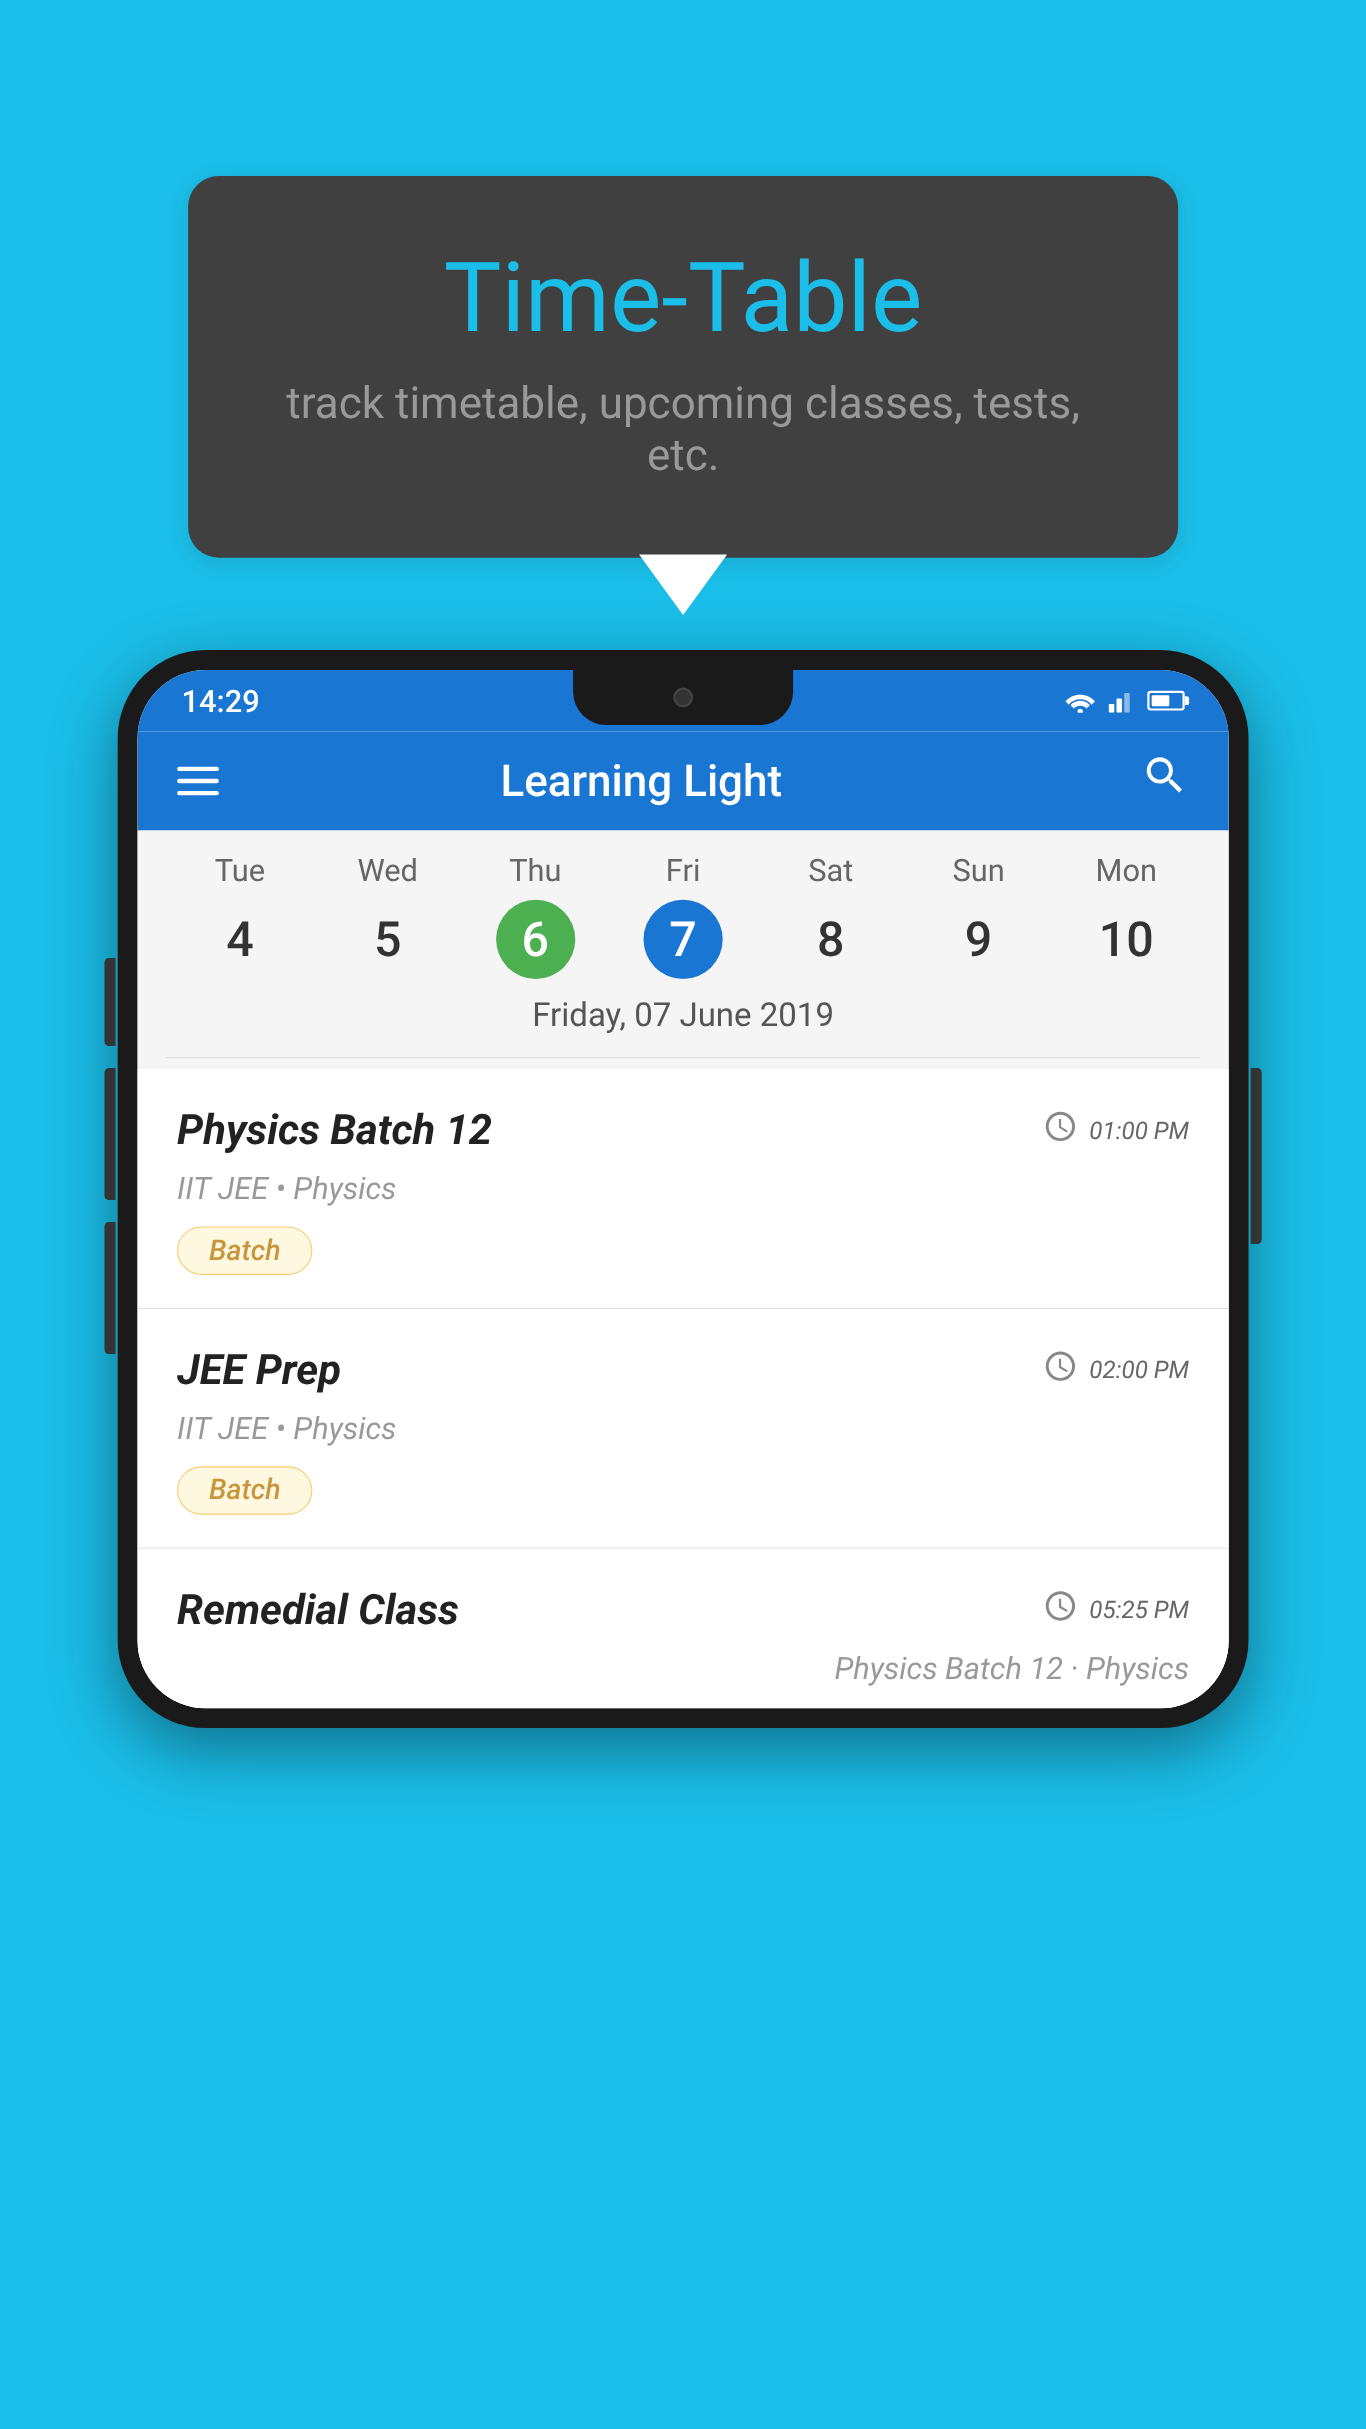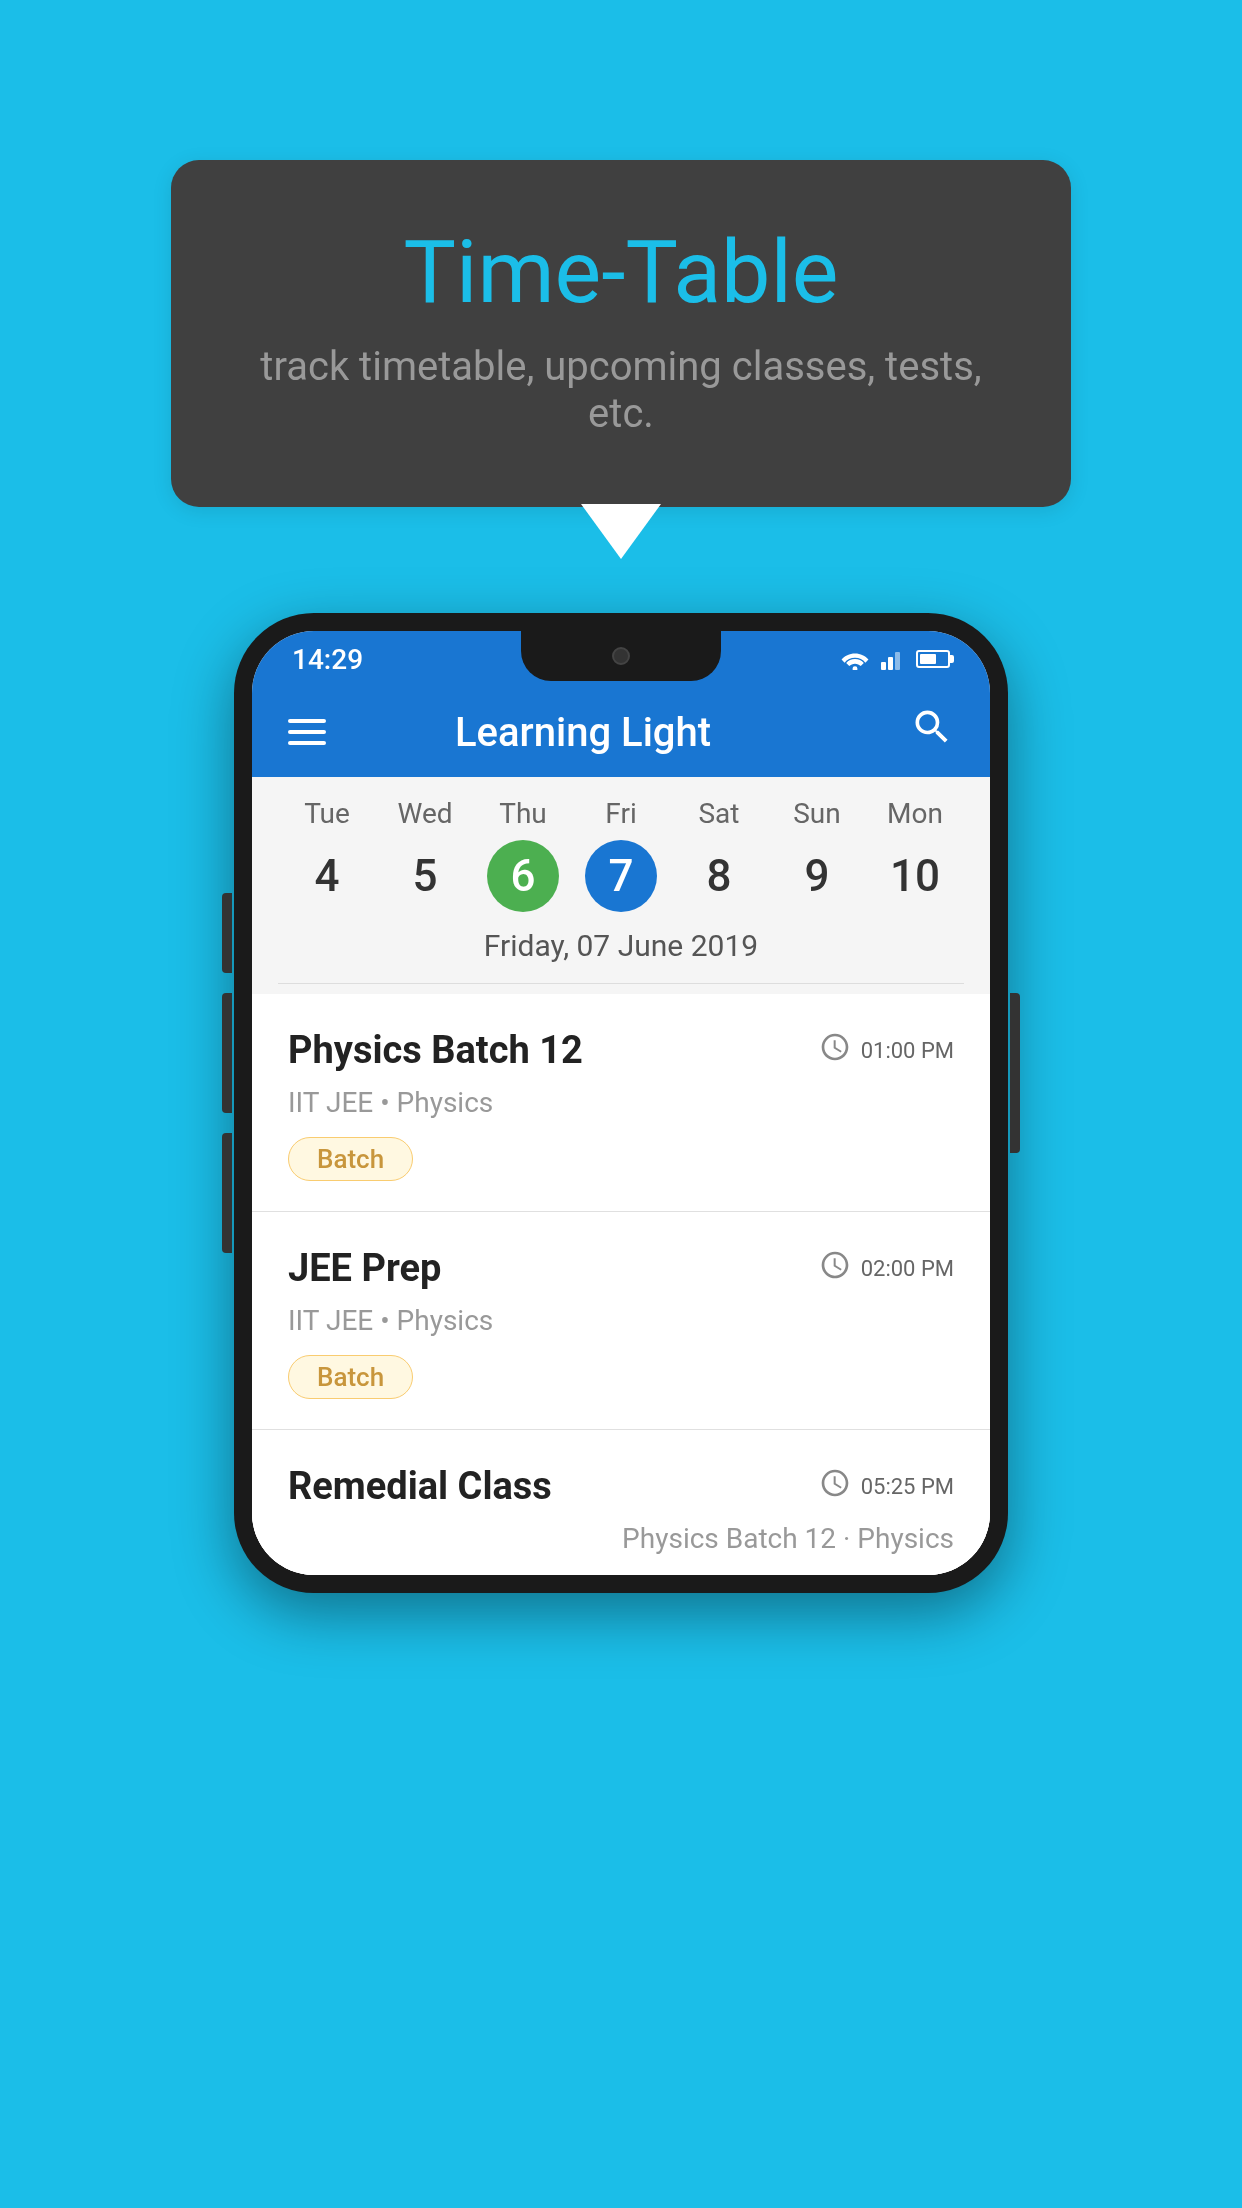--- a/index.html
+++ b/index.html
@@ -53,22 +53,22 @@
     }
 
     .bubble-subtitle {
       font-size: 40px;
       color: #999;
       font-weight: 400;
     }
 
     
     .phone-container {
-      margin-top: 106px;
-      width: 774px;
+      margin-top: 84px;
+      width: 1028px;
       position: relative;
     }
 
     .phone-outer {
       background: #1a1a1a;
       border-radius: 80px;
       padding: 18px;
       box-shadow: 0 20px 60px rgba(0,0,0,0.4);
       position: relative;
     }
@@ -302,20 +302,21 @@
       text-align: center;
       font-size: 30px;
       color: #555;
       padding: 16px 0 20px;
       border-bottom: 1px solid #ddd;
     }
 
     
     .schedule-list {
       background: white;
+      font-style: italic;
     }
 
     .schedule-item {
       padding: 34px 36px 30px;
       border-bottom: 1px solid #e0e0e0;
       background: white;
     }
 
     .schedule-item-header {
       display: flex;

